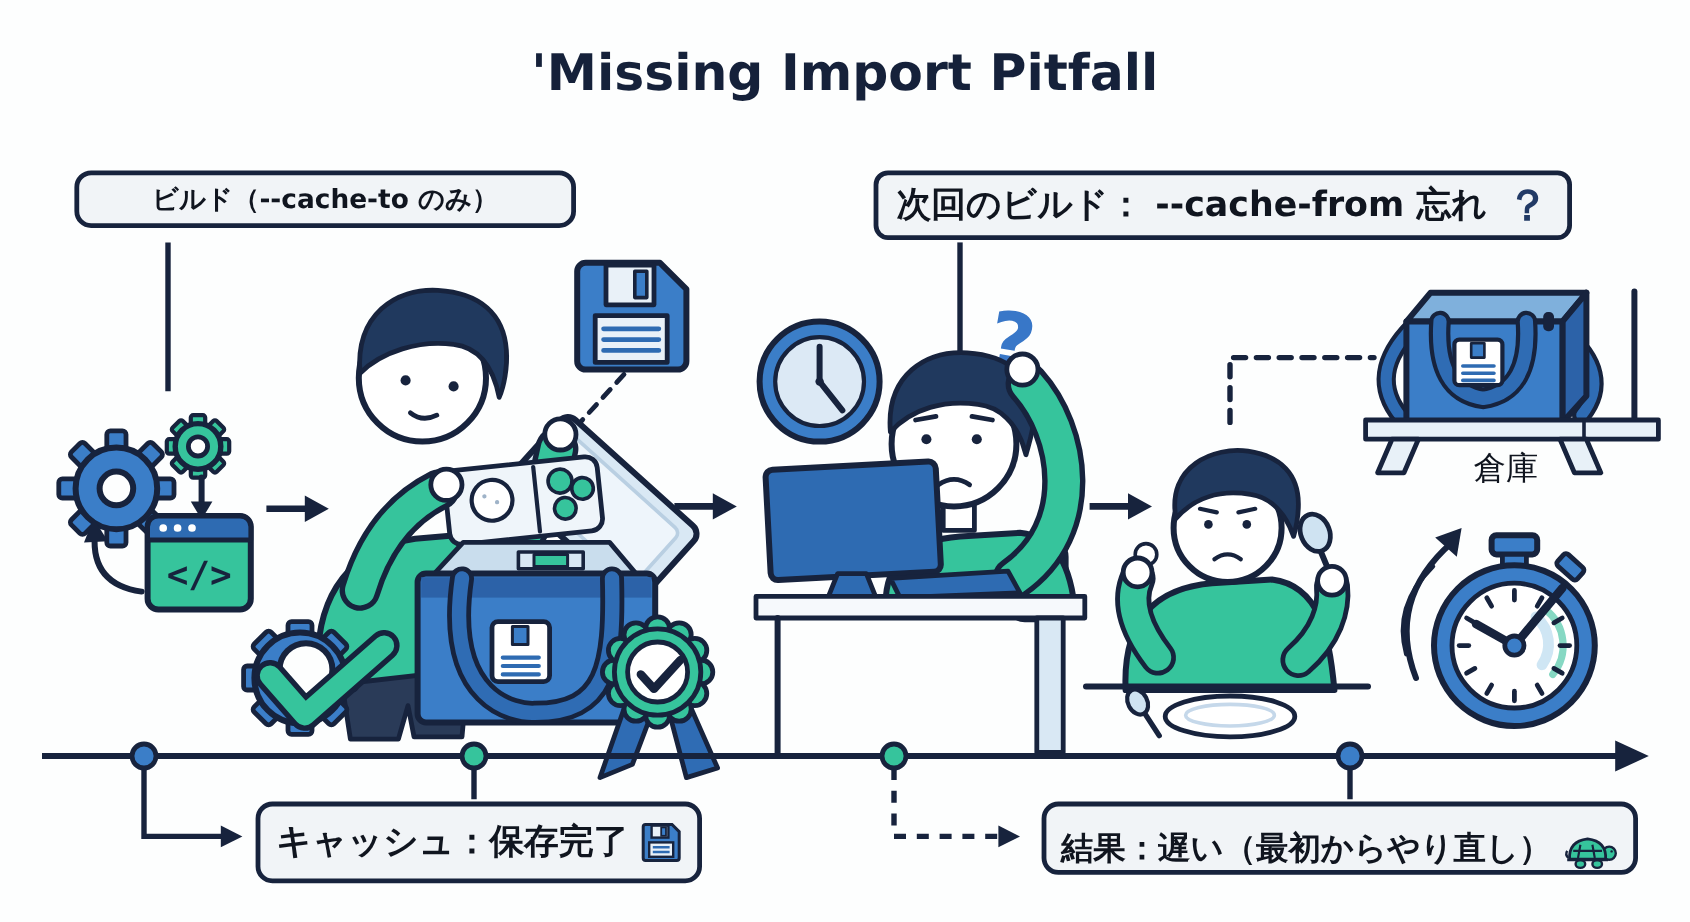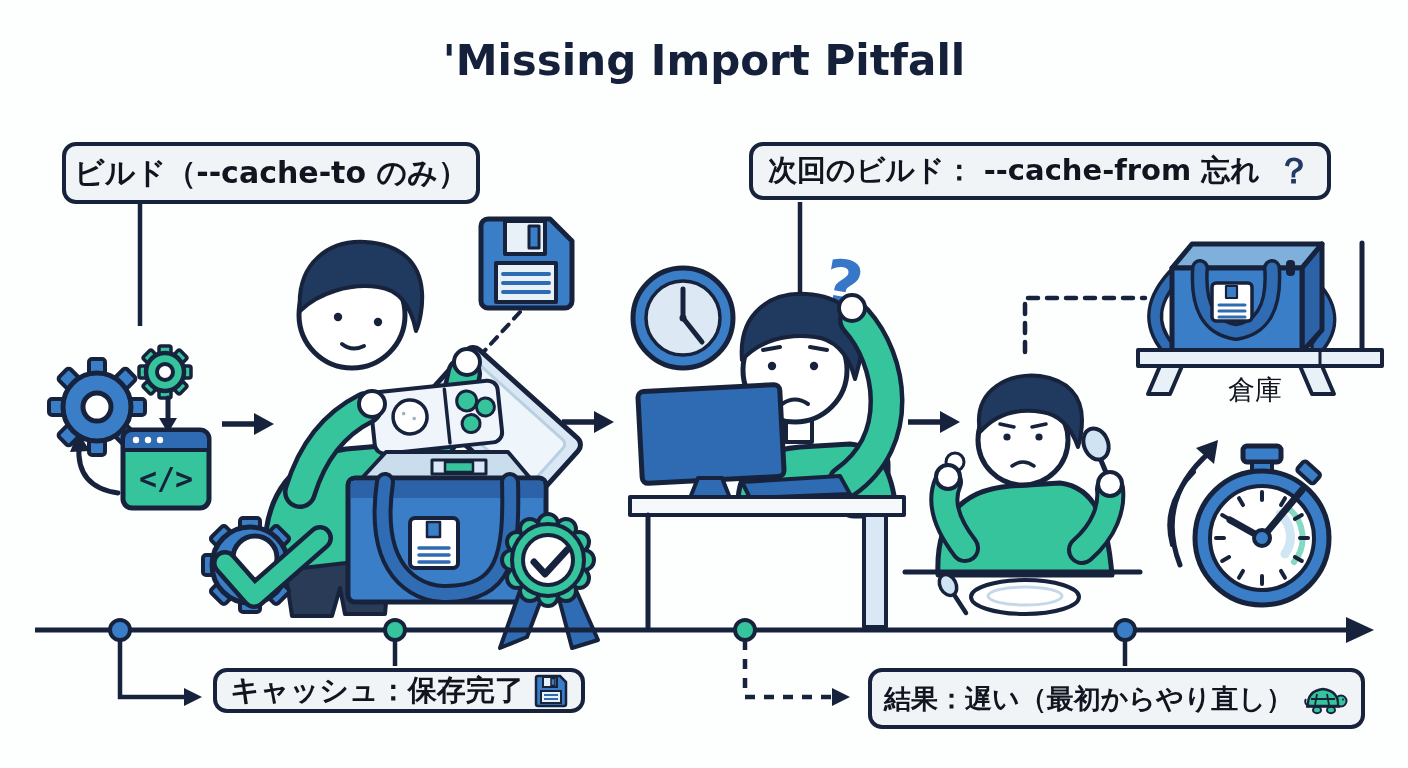--- a/index.html
+++ b/index.html
@@ -14,24 +14,24 @@
   .page-title{
     position:absolute;left:0;top:36px;width:1408px;text-align:center;
     font-size:42px;font-weight:bold;color:#15213a;letter-spacing:0px;
   }
   .label-box{
     position:absolute;box-sizing:border-box;
     display:flex;align-items:center;justify-content:center;gap:10px;
     background:#f1f4f7;border:4px solid #17233d;border-radius:14px;
     font-weight:bold;color:#10151f;white-space:nowrap;
   }
-  .box-build{left:62px;top:142px;width:418px;height:62px;font-size:30px;}
-  .box-next-build{left:749px;top:142px;width:582px;height:58px;font-size:29px;}
-  .box-cache-saved{left:213px;top:668px;width:372px;height:45px;font-size:29px;}
-  .box-result{left:868px;top:668px;width:497px;height:61px;font-size:27px;}
+  .box-build{left:62px;top:142px;width:418px;height:48px;font-size:22px;}
+  .box-next-build{left:728px;top:142px;width:582px;height:58px;font-size:29px;border-radius:12px;}
+  .box-cache-saved{left:213px;top:668px;width:372px;height:68px;font-size:29px;}
+  .box-result{left:868px;top:668px;width:497px;height:61px;font-size:27px;align-items:flex-end;}
   .q-accent{color:#223a66;font-size:36px;font-weight:800;margin-left:6px;}
   .warehouse-label{
     position:absolute;left:1190px;top:372px;width:130px;text-align:center;
     font-size:27px;font-weight:normal;color:#10151f;
   }
   .inline-icon{display:inline-block;flex:0 0 auto;}
 </style>
 </head>
 <body>
 

